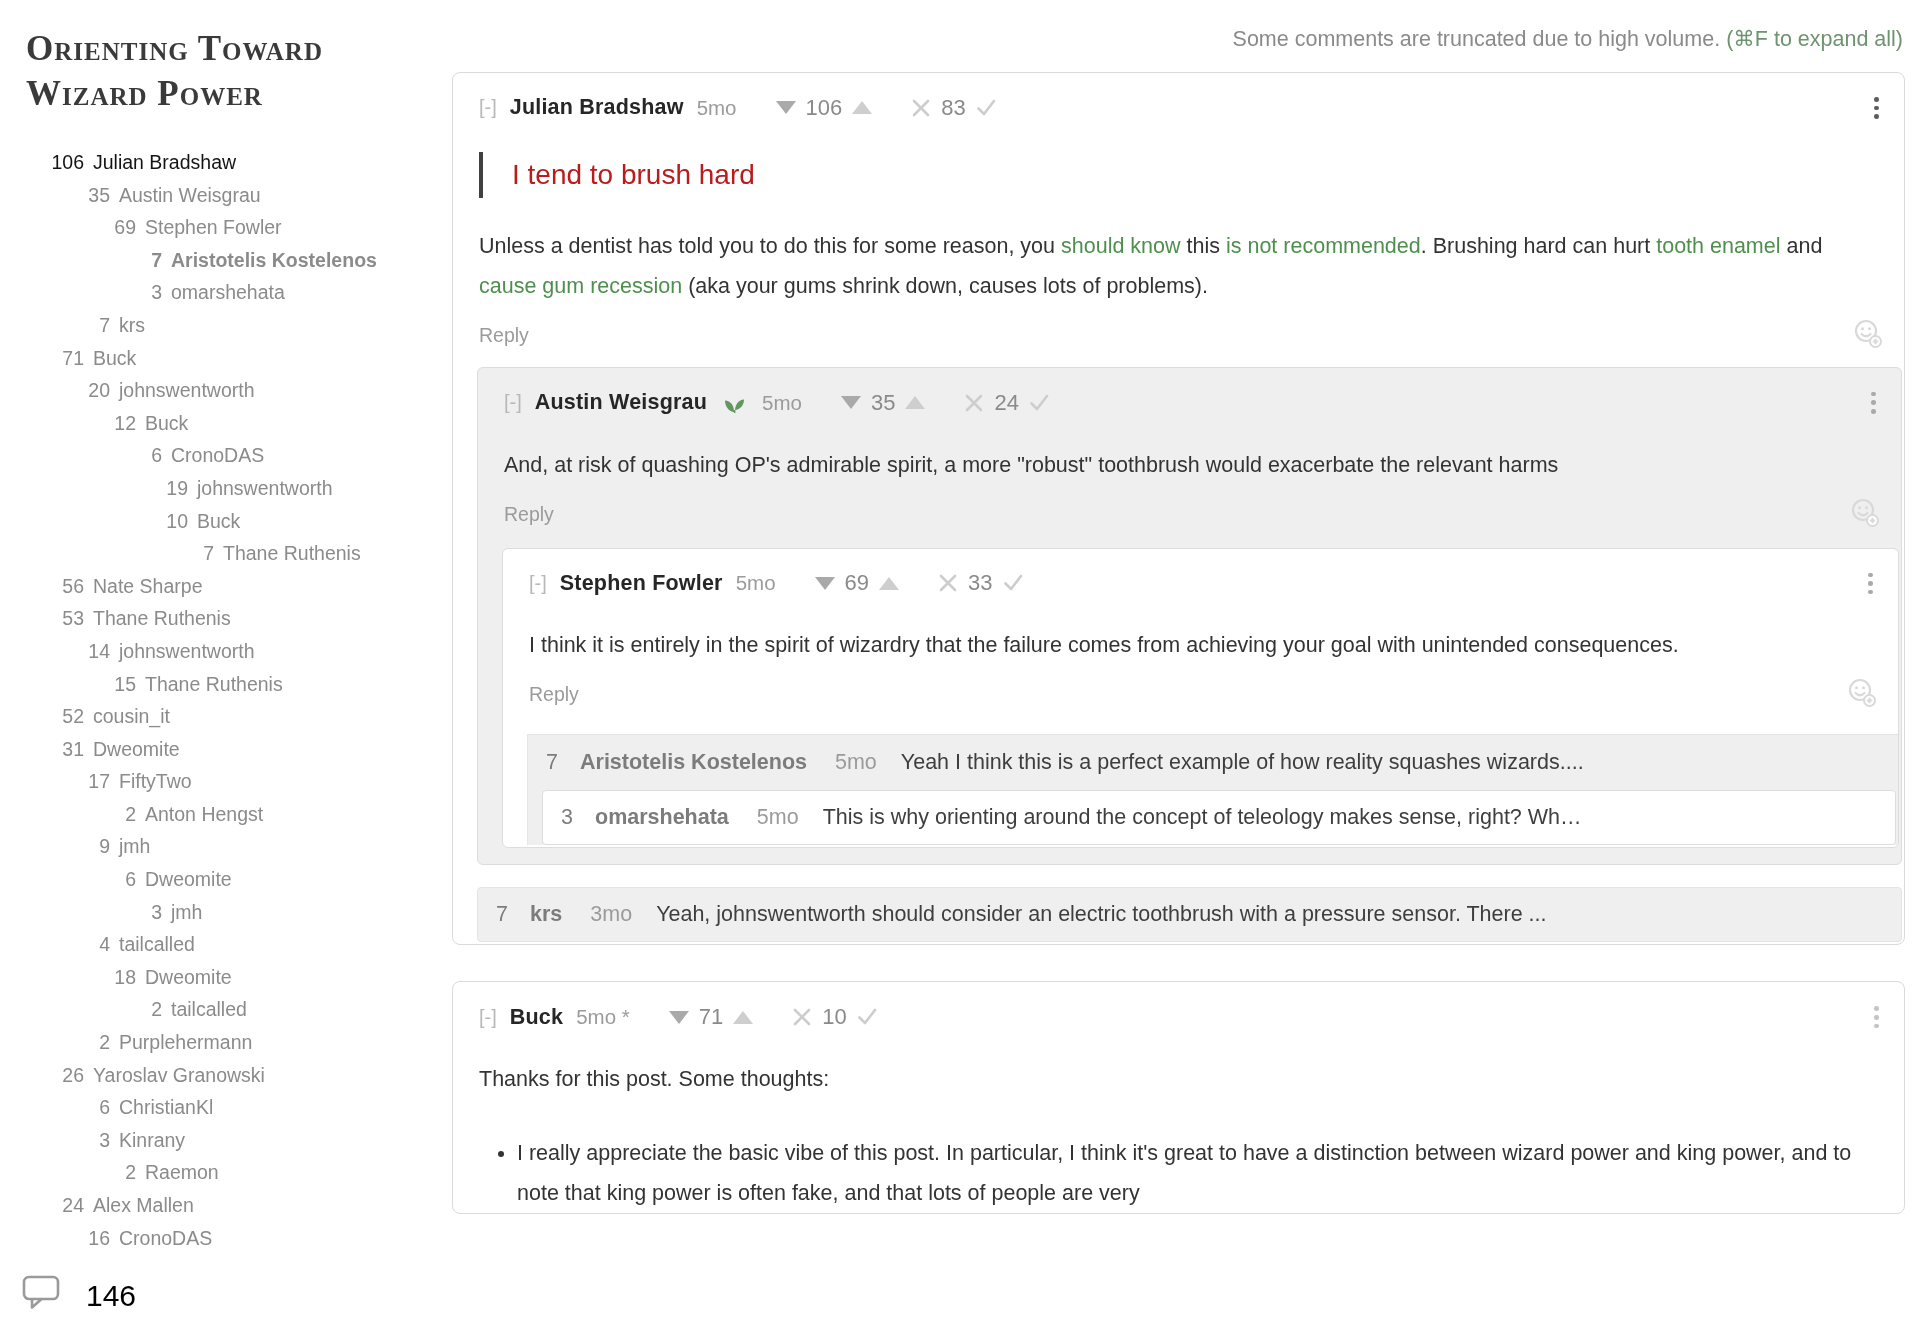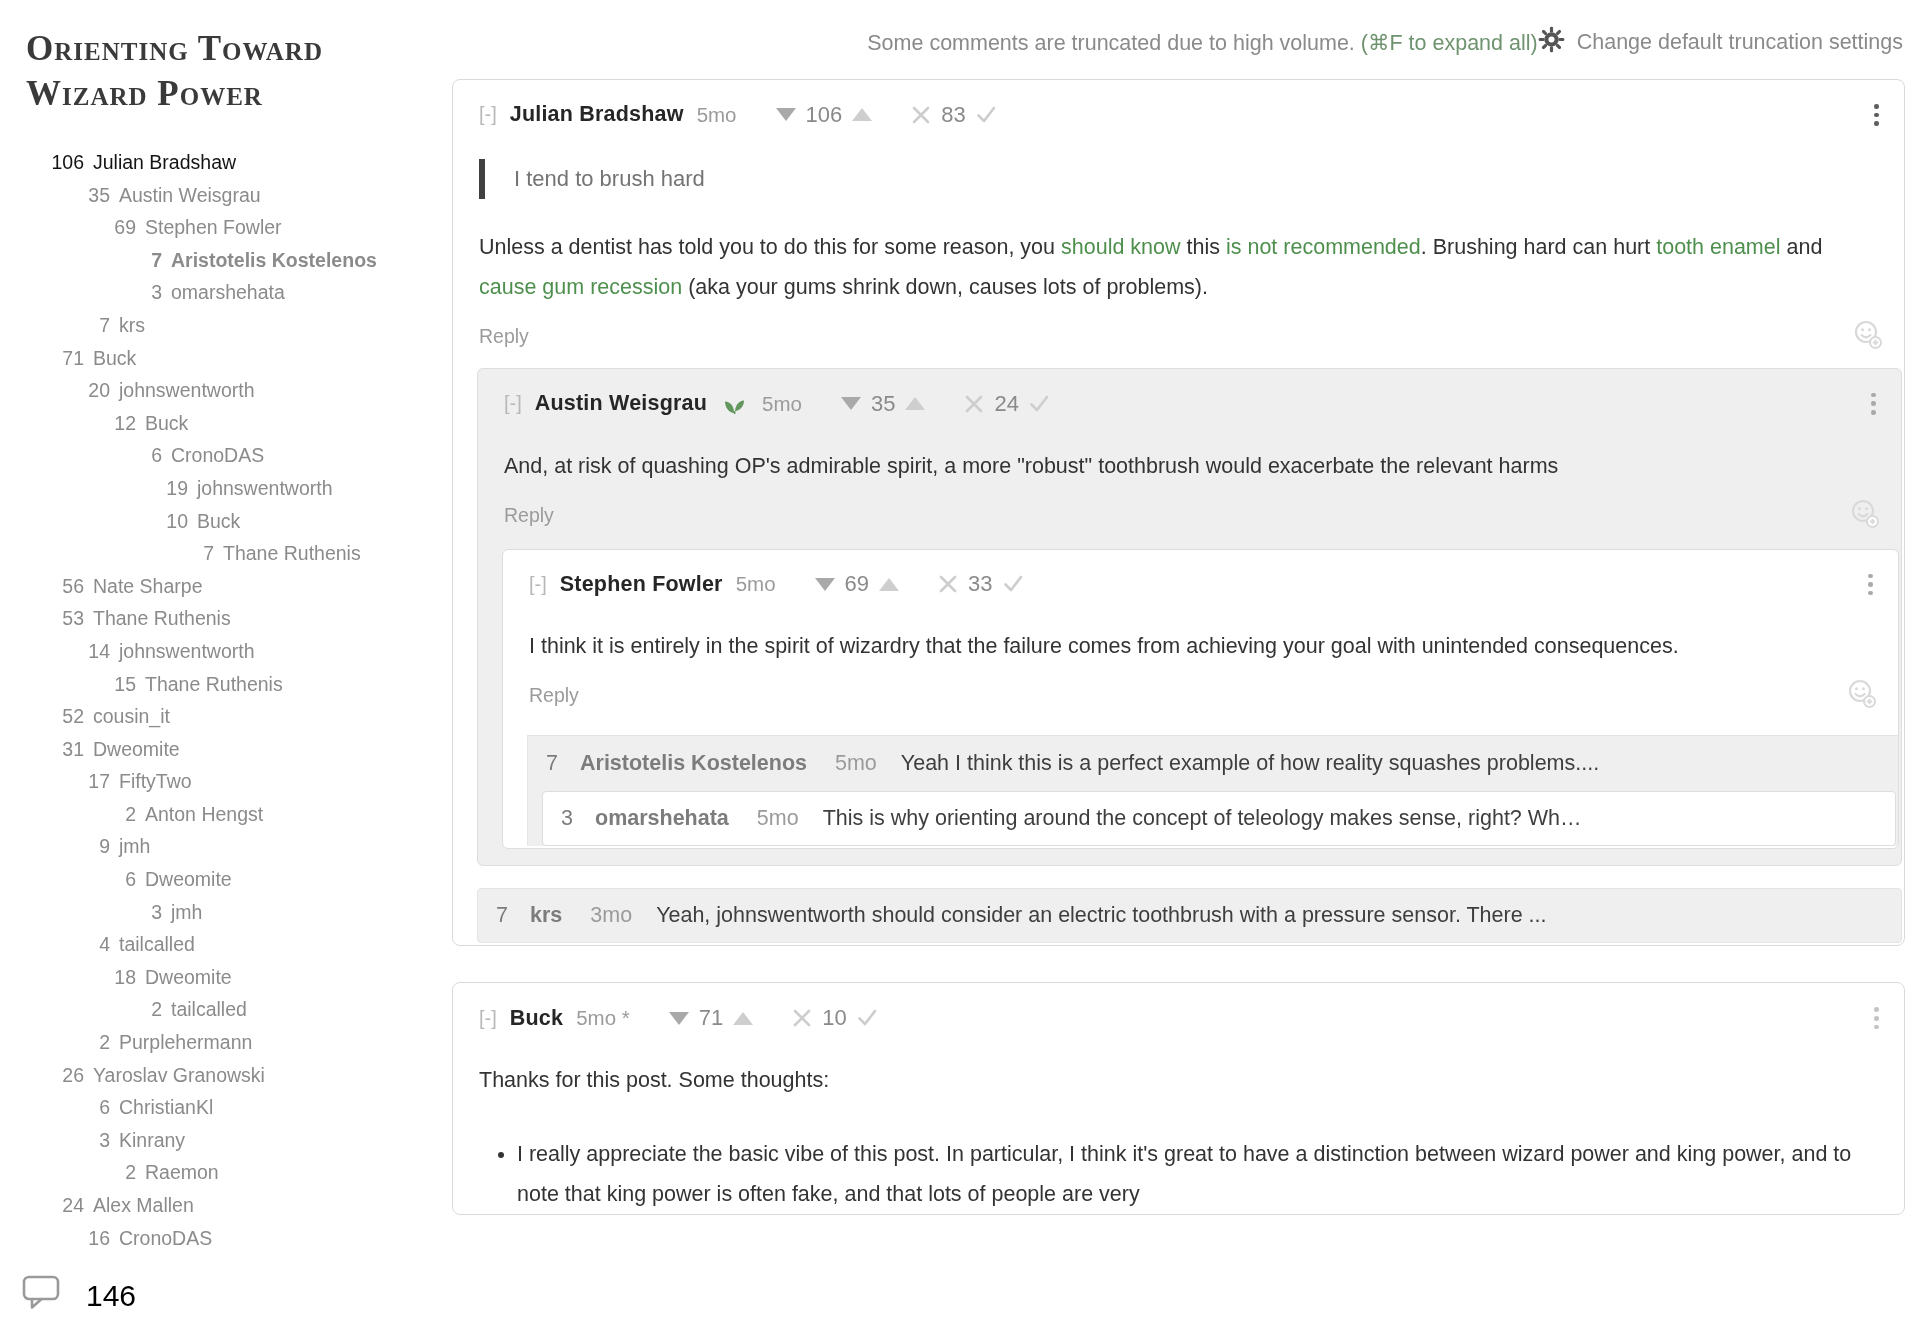--- a/index.html
+++ b/index.html
@@ -48,22 +48,22 @@
   .tri.down{border-left:10px solid transparent;border-right:10px solid transparent;
       border-top:13px solid #a9a9a9}
   .tri.up{border-left:10px solid transparent;border-right:10px solid transparent;
       border-bottom:13px solid #cecece}
   .mark{display:inline-flex;cursor:pointer}
   .kebab{margin-left:auto;display:flex;flex-direction:column;gap:4px;padding:3px;cursor:pointer}
   .kebab i{width:4.6px;height:4.6px;border-radius:50%;background:#5d5d5d}
   .kebab.light i{background:#a9a9a9}
   .kebab.lighter i{background:#c4c4c4}
 
-  blockquote.quote{margin:30px 0 0 26px;border-left:6px solid #404040;
-      padding:7px 0 7px 29px;font-size:22px;color:#737373}
+  blockquote.quote{margin:30px 0 0 26px;border-left:4px solid #404040;
+      padding:7px 0 7px 29px;font-size:28px;color:#b91c1c}
   .cbody{margin:28px 26px 0 26px;font-size:21.5px;line-height:40px;color:#333}
   .glink{color:var(--link-green);text-decoration:none;cursor:pointer}
   .cfoot{display:flex;justify-content:space-between;align-items:center;
       padding:12px 20px 8px 26px}
   .reply{color:#9b9b9b;font-size:19.5px;cursor:pointer}
   .seed{display:inline-flex;margin:0 2px}
 
   .cgroup{margin:14px 0 0 24px;background:var(--nested-comment-bg);
       border-top:1px solid #e2e2e2;border-left:1px solid #e6e6e6}
   .crow{display:flex;align-items:center;height:55px;font-size:21.5px;
@@ -171,28 +171,20 @@
       <span>146</span>
     </div>
   </aside>
 
   <main class="main">
 
     <div class="topbar">
       <div class="topnotice">
         <span>Some comments are truncated due to high volume. </span><span class="green">(⌘F to expand all)</span>
       </div>
-      <div class="settings">
-        <span>
-          <svg width="27" height="27" viewBox="0 0 24 24">
-              <use href="#i-gear"></use>
-            </svg>
-        </span>
-        <span>Change default truncation settings</span>
-      </div>
     </div>
 
     <article class="card root">
       <div class="chead">
         <span class="collapse">[-]</span>
         <span class="author">Julian Bradshaw</span>
         <span class="time">5mo</span>
         <span class="vote">
           <span class="tri down"></span>
           <span class="vnum">106</span>
@@ -309,21 +301,21 @@
                   <use href="#i-smile"></use>
                 </svg>
             </span>
           </div>
 
           <div class="cgroup">
             <div class="crow">
               <span class="cscore">7</span>
               <span class="cauthor">Aristotelis Kostelenos</span>
               <span class="ctime">5mo</span>
-              <span class="cpreview">Yeah I think this is a perfect example of how reality squashes problems....</span>
+              <span class="cpreview">Yeah I think this is a perfect example of how reality squashes wizards....</span>
             </div>
             <div class="crow cinner">
               <span class="cscore">3</span>
               <span class="cauthor">omarshehata</span>
               <span class="ctime">5mo</span>
               <span class="cpreview">This is why orienting around the concept of teleology makes sense, right? Wh…</span>
             </div>
           </div>
         </section>
       </section>

